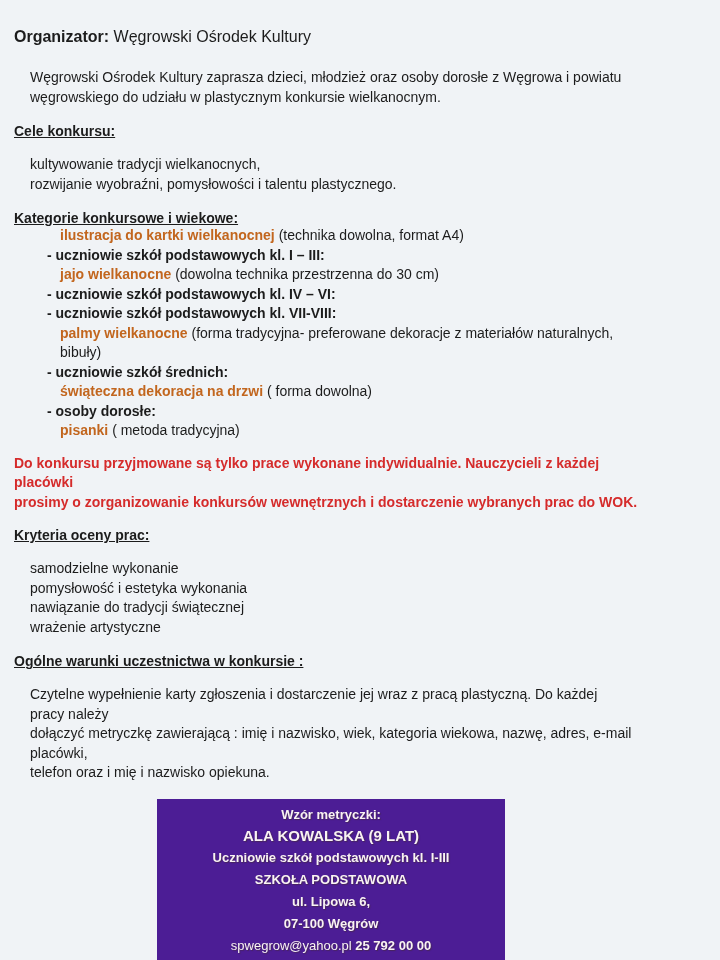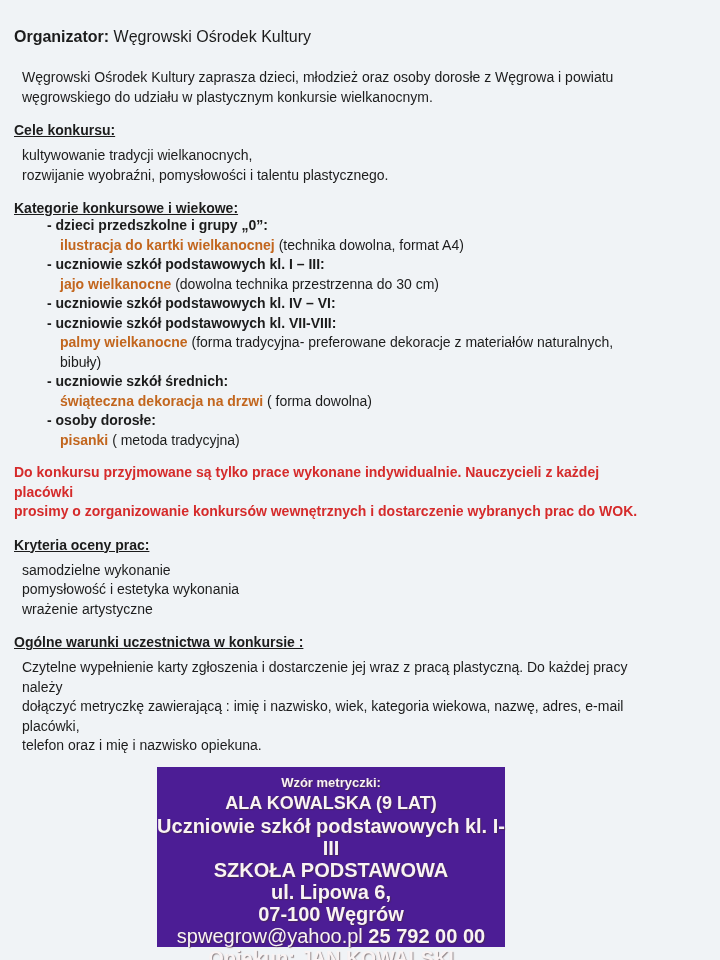--- a/index.html
+++ b/index.html
@@ -18,21 +18,21 @@
     height: 960px;
   }
   .title {
     font-size: 16px;
     margin: 14px 0 0 0;
   }
   .bold { font-weight: bold; }
   .para {
     font-size: 14px;
     line-height: 19.5px;
-    margin: 8px;
+    margin: 16px;
   }
   .intro { margin-top: 22px; }
   .section-heading {
     font-size: 14px;
     font-weight: bold;
     text-decoration: underline;
     margin: 0;
   }
   .mt-section { margin-top: 15px; }
   .line { display: block; }
@@ -68,22 +68,22 @@
     height: 180px;
     margin: 11px auto 0 auto;
     background: #4c1d95;
     text-align: center;
     color: #f9f3f3;
     text-shadow: 1px 1px 1px rgba(70,45,45,0.55);
     box-sizing: border-box;
     padding-top: 7px;
   }
   .metryczka .m-heading { font-size: 13px; font-weight: bold; line-height: 18px; }
-  .metryczka .m-name { font-size: 18px; font-weight: bold; line-height: 23px; }
-  .metryczka .m-line { font-size: 20px; font-weight: bold; line-height: 22px; }
+  .metryczka .m-name { font-size: 15px; font-weight: bold; line-height: 23px; }
+  .metryczka .m-line { font-size: 13px; font-weight: bold; line-height: 22px; }
   .metryczka .m-email { font-weight: normal; }
 </style>
 </head>
 <body>
 
 <div class="page">
 
   <p class="title"><span class="bold">Organizator:</span> <span>Węgrowski Ośrodek Kultury</span></p>
 
   <p class="para intro">
@@ -93,21 +93,20 @@
 
   <p class="section-heading mt-section">Cele konkursu:</p>
   <p class="para">
     <span class="line">kultywowanie tradycji wielkanocnych,</span>
     <span class="line">rozwijanie wyobraźni, pomysłowości i talentu plastycznego.</span>
   </p>
 
   <p class="section-heading mt-section">Kategorie konkursowe i wiekowe:</p>
 
   <div class="cat-block">
-    <div class="cat-header">- dzieci przedszkolne i grupy „0”:</div>
     <div class="cat-detail"><span class="orange">ilustracja do kartki wielkanocnej</span><span> (technika dowolna, format A4)</span></div>
 
     <div class="cat-header">- uczniowie szkół podstawowych kl. I – III:</div>
     <div class="cat-detail"><span class="orange">jajo wielkanocne</span><span> (dowolna technika przestrzenna do 30 cm)</span></div>
 
     <div class="cat-header">- uczniowie szkół podstawowych kl. IV – VI:</div>
 
     <div class="cat-header">- uczniowie szkół podstawowych kl. VII-VIII:</div>
     <div class="cat-detail"><span class="orange">palmy wielkanocne</span><span> (forma tradycyjna- preferowane dekoracje z materiałów naturalnych, bibuły)</span></div>
 
@@ -120,20 +119,21 @@
 
   <p class="red-para">
     <span class="line">Do konkursu przyjmowane są tylko prace wykonane indywidualnie. Nauczycieli z każdej placówki</span>
     <span class="line">prosimy o zorganizowanie konkursów wewnętrznych i dostarczenie wybranych prac do WOK.</span>
   </p>
 
   <p class="section-heading mt-section">Kryteria oceny prac:</p>
   <p class="para">
     <span class="line">samodzielne wykonanie</span>
     <span class="line">pomysłowość i estetyka wykonania</span>
+    <span class="line">nawiązanie do tradycji świątecznej</span>
     <span class="line">wrażenie artystyczne</span>
   </p>
 
 
   <p class="section-heading mt-section">Ogólne warunki uczestnictwa w konkursie :</p>
   <p class="para">
     <span class="line">Czytelne wypełnienie karty zgłoszenia i dostarczenie jej wraz z pracą plastyczną. Do każdej pracy należy</span>
     <span class="line">dołączyć metryczkę zawierającą : imię i nazwisko, wiek, kategoria wiekowa, nazwę, adres, e-mail placówki,</span>
     <span class="line">telefon oraz i mię i nazwisko opiekuna.</span>
   </p>

